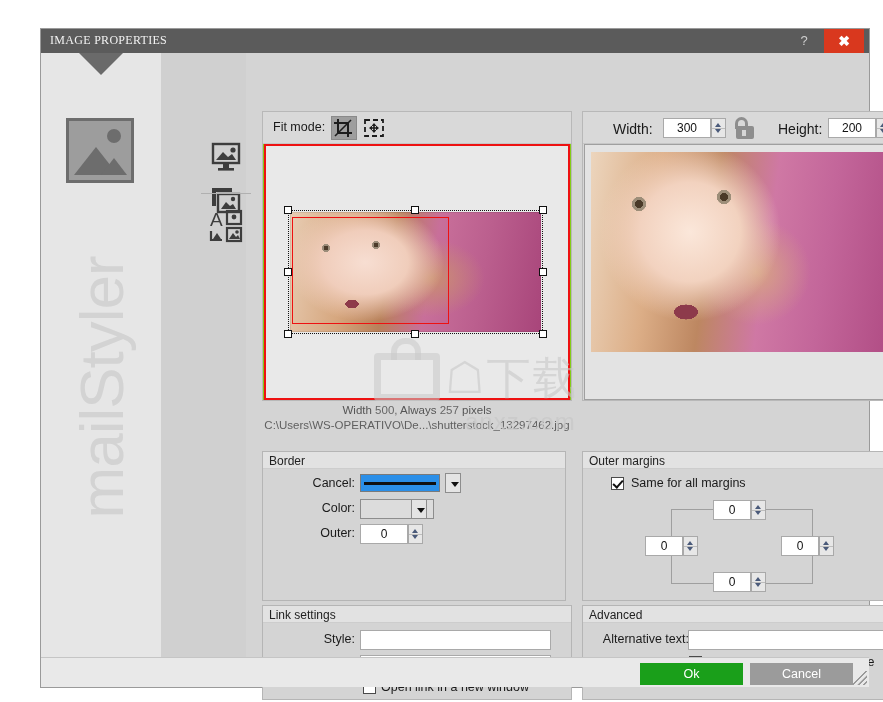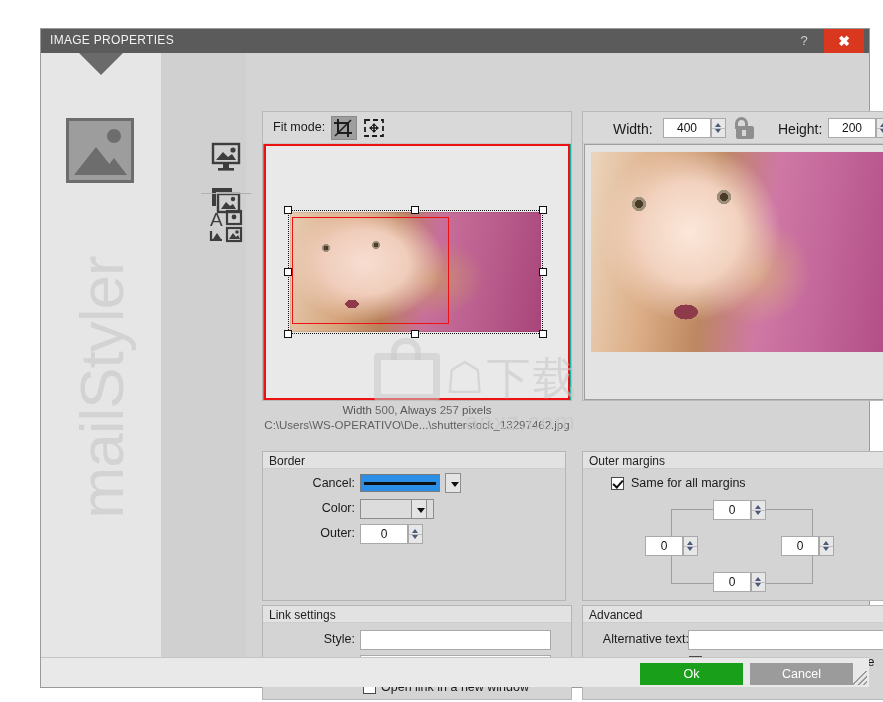--- a/index.html
+++ b/index.html
@@ -32,20 +32,21 @@
     background: #5b5b5b;
     color: #ffffff;
   }
   .title-text {
     position: absolute;
     left: 9px; top: 4px;
     font-size: 12px;
     letter-spacing: .3px;
     color: #f2f2f2;
     white-space: nowrap;
+    font-family: Liberation Serif, serif;
   }
   .tb-btn {
     position: absolute;
     top: 0;
     width: 40px; height: 24px;
     line-height: 24px;
     text-align: center;
     font-size: 13px;
     color: #cfcfcf;
     cursor: pointer;
@@ -186,21 +187,21 @@
     position: absolute;
     left: 6px; top: 2px;
     font-size: 12px;
     color: #222;
     white-space: nowrap;
   }
 
   .editor-grp {
     left: 221px; top: 58px;
     width: 310px; height: 290px;
-    background: #14b8a6;
+    background: #84cc16;
     border: 1px solid #b8b8b8;
   }
   .fitmode-row {
     position: absolute;
     left: 0; top: 0;
     height: 32px; width: 100%;
     background: #d9d9d9;
     border-bottom: 1px solid #c6c6c6;
   }
   .fitmode-label {
@@ -650,21 +651,21 @@
       </div>
 
       <div class="wm-shape wm-bag"></div>
       <div class="wm-shape wm-bag-handle"></div>
       <div class="wm-cn">☖下载</div>
       <div class="wm-anxz">anxz.com</div>
 
       <div class="grp preview-grp">
         <div class="size-row">
           <div class="lbl" style="left:30px; top:9px">Width:</div>
-          <div class="numbox" style="left:80px; top:6px; width:48px">400</div>
+          <div class="numbox" style="left:80px; top:6px; width:48px">300</div>
           <div class="spin" style="left:128px; top:6px">
             <div class="up"></div>
               <div class="mid"></div>
               <div class="dn"></div>
           </div>
           <div class="lbl" style="left:195px; top:9px">Height:</div>
           <div class="numbox" style="left:245px; top:6px; width:48px">200</div>
           <div class="spin" style="left:293px; top:6px">
             <div class="up"></div>
               <div class="mid"></div>

